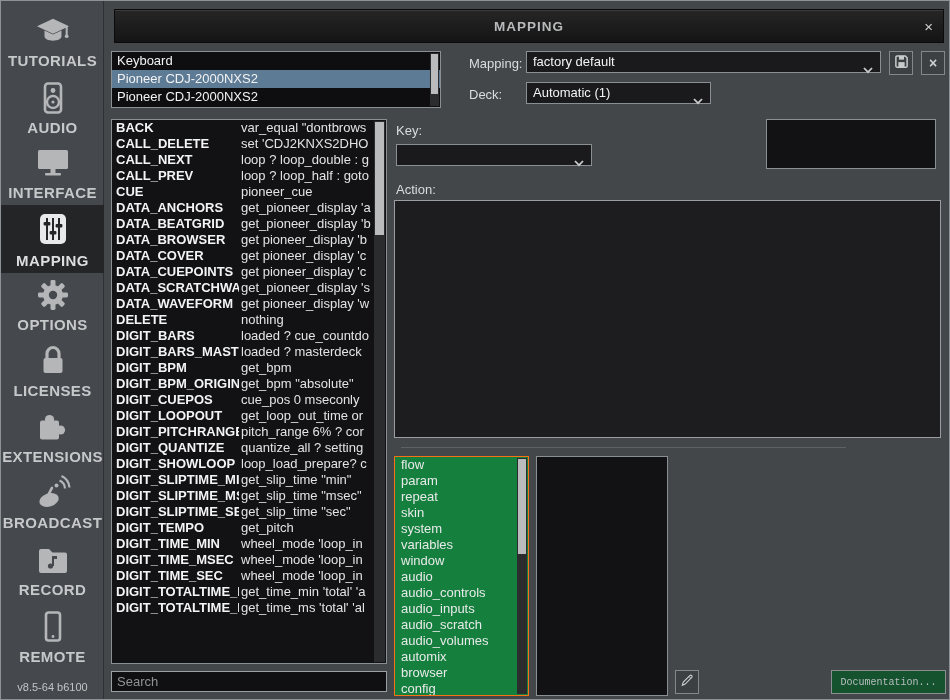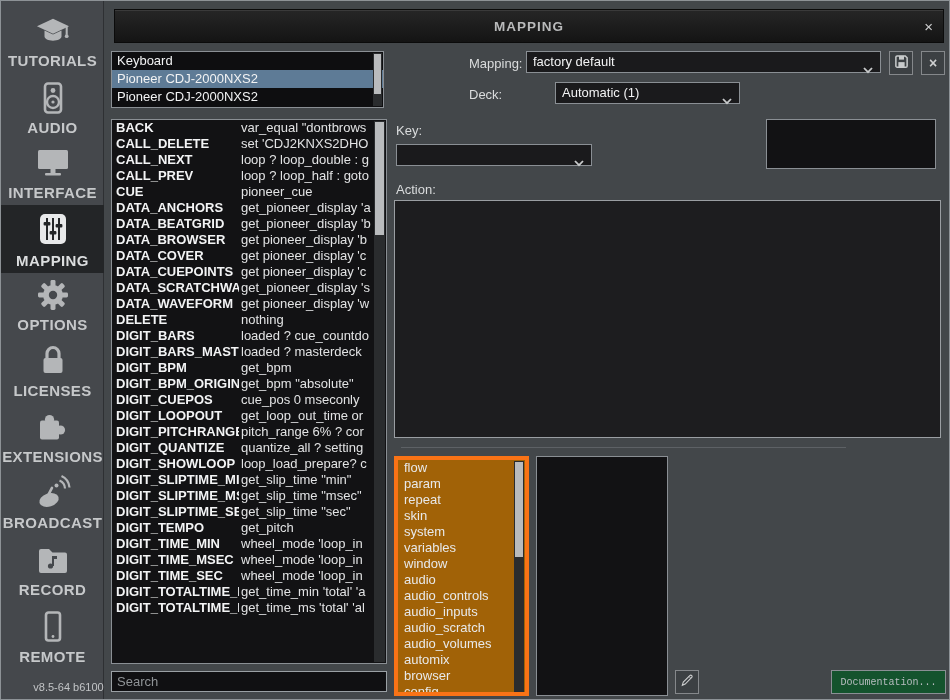--- a/index.html
+++ b/index.html
@@ -23,21 +23,21 @@
     cursor:pointer;
   }
   .side-item.selected { background:#232527; height:68px; }
   .side-item .icn { flex:1; display:flex; align-items:center; justify-content:center; width:100%; }
   .side-item .lbl {
     font-size:15px; font-weight:bold; color:#c6c8ca; letter-spacing:.4px;
     padding-bottom:4px; text-align:center;
   }
   .side-item.selected .lbl { color:#dcdedf; }
   .version {
-    position:absolute; left:16px; bottom:6px; width:103px; text-align:center;
+    position:absolute; left:0; bottom:6px; width:103px; text-align:center;
     font-size:11px; color:#c2c4c6;
   }
   svg.sicon { display:block; }
   .sic { fill:#b4b6b8; }
   .sic-stroke { fill:none; stroke:#b4b6b8; }
   .cutout { fill:#45484c; }
   
   .hdr {
     position:absolute; left:113px; top:8px; width:830px; height:34px;
     background:linear-gradient(#262626,#141414);
@@ -47,21 +47,21 @@
   .hdr-title { font-size:13.5px; font-weight:bold; color:#b9babb; letter-spacing:1px; }
   .hdr-close {
     position:absolute; right:10px; top:7px; font-size:15px; color:#cfd0d1;
     cursor:pointer; line-height:20px;
   }
   
   .darkbox { background:#121214; border:1px solid #8a8f94; }
   label.flabel { position:absolute; font-size:13px; color:#dadcdd; }
   
   .devlist {
-    position:absolute; left:110px; top:50px; width:273px; height:57px;
+    position:absolute; left:110px; top:50px; width:330px; height:57px;
     background:#0e0e10; border:1px solid #8a8f94; overflow:hidden;
   }
   .dev-row {
     height:18px; line-height:18px; font-size:13px; color:#f2f3f4;
     padding-left:5px; white-space:nowrap; cursor:pointer;
   }
   .dev-row.selected { background:var(--sel,#5e7b96); }
   .dev-scroll {
     position:absolute; right:1px; top:1px; width:9px; height:53px; background:#2a2c2e;
   }
@@ -98,21 +98,21 @@
   .preview-box { position:absolute; left:765px; top:118px; width:170px; height:50px; }
   .action-box {
     position:absolute; left:393px; top:199px; width:547px; height:238px;
     background:#1d1d1f; border:1px solid #9a9ea2; resize:none;
     font-family:"Liberation Sans",sans-serif; font-size:13px; color:#f0f0f0;
   }
   .divider { position:absolute; height:1px; background:#5d6165; }
   
   .catlist {
     position:absolute; left:393px; top:455px; width:135px; height:240px;
-    background:#a16207; border:4px solid #f97316; overflow:hidden;
+    background:#15803d; border:1px solid #f97316; overflow:hidden;
   }
   .cat-row {
     height:16px; line-height:16px; font-size:13px; color:#e8e9ea; padding-left:6px;
     white-space:nowrap; overflow:hidden; cursor:pointer;
   }
   .cat-scroll { position:absolute; right:1px; top:1px; width:10px; height:236px; background:#2a2c2e; }
   .cat-scroll .thumb { position:absolute; top:1px; left:1px; width:8px; height:95px; background:#b9bbbd; }
   .valuebox { position:absolute; left:535px; top:455px; width:132px; height:240px; }
   
   .search {
@@ -293,21 +293,21 @@
       <rect x="8" y="3" width="8" height="6" fill="#c8cacb"></rect>
       <rect x="7" y="13" width="10" height="8" fill="#c8cacb"></rect>
     </svg>
   </span>
 </div>
 <div class="sqbtn" style="left:920px; top:50px">
   <span style="font-size:14px; font-weight:bold">×</span>
 </div>
 
 <label class="flabel" style="left:468px; top:86px">Deck:</label>
-<div class="dd" style="left:554px; top:81px; width:185px; height:22px">
+<div class="dd" style="left:525px; top:81px; width:185px; height:22px">
   <span>Automatic (1)</span>
   <span class="chev">
     <svg width="10" height="7" viewBox="0 0 10 7">
         <path d="M1 1 L5 5.2 L9 1" stroke="#c8cacb" stroke-width="1.8" fill="none"></path>
       </svg>
   </span>
 </div>
 
 <div class="bindlist">
   <div>

